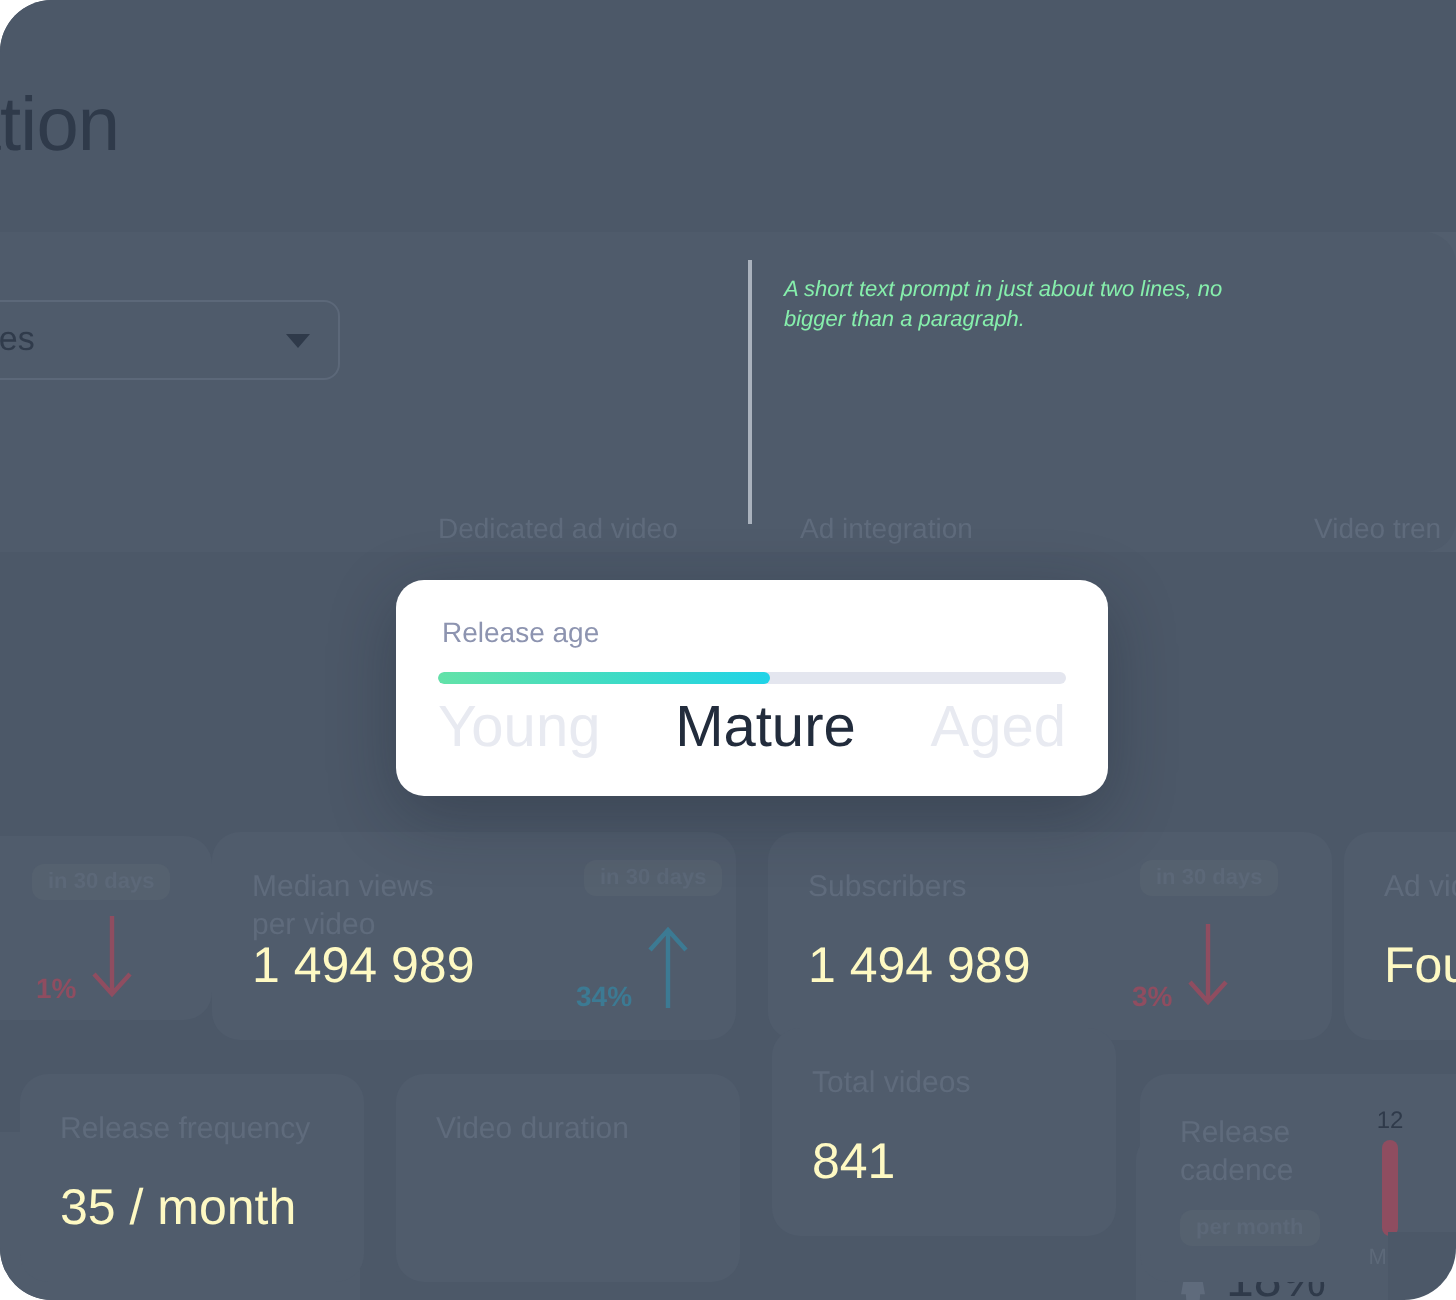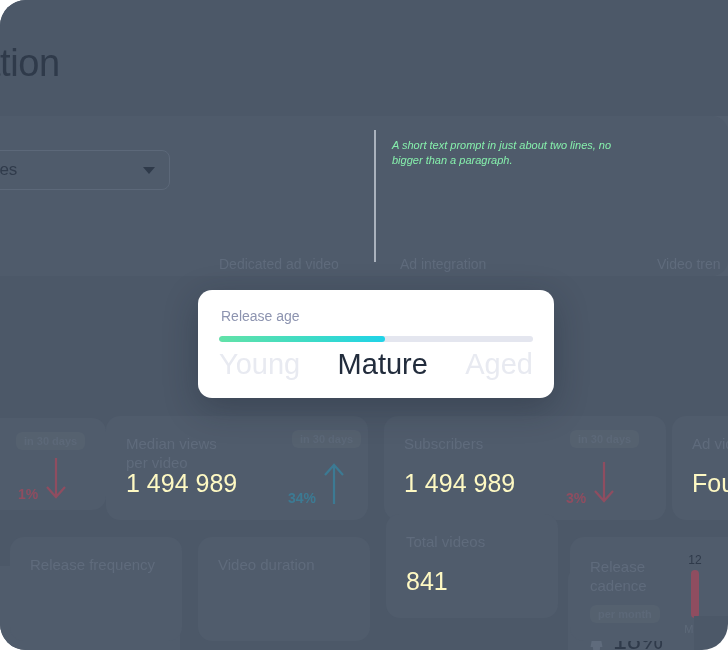--- a/index.html
+++ b/index.html
@@ -397,20 +397,21 @@
       </div>
     </div>
 
     <div class="tile" style="left:672px; top:416px; width:210px; height:104px;">
       <div class="cap">Ad vide</div>
       <div class="val">Foun</div>
     </div>
 
     <div class="tile" style="left:10px; top:537px; width:172px; height:104px;">
       <div class="cap">Release frequency</div>
+      <div class="val">35 / month</div>
     </div>
 
     <div class="tile" style="left:198px; top:537px; width:172px; height:104px;">
       <div class="cap">Video duration</div>
     </div>
 
     <div class="tile" style="left:386px; top:514px; width:172px; height:104px;">
       <div class="cap">Total videos</div>
       <div class="val">841</div>
     </div>

